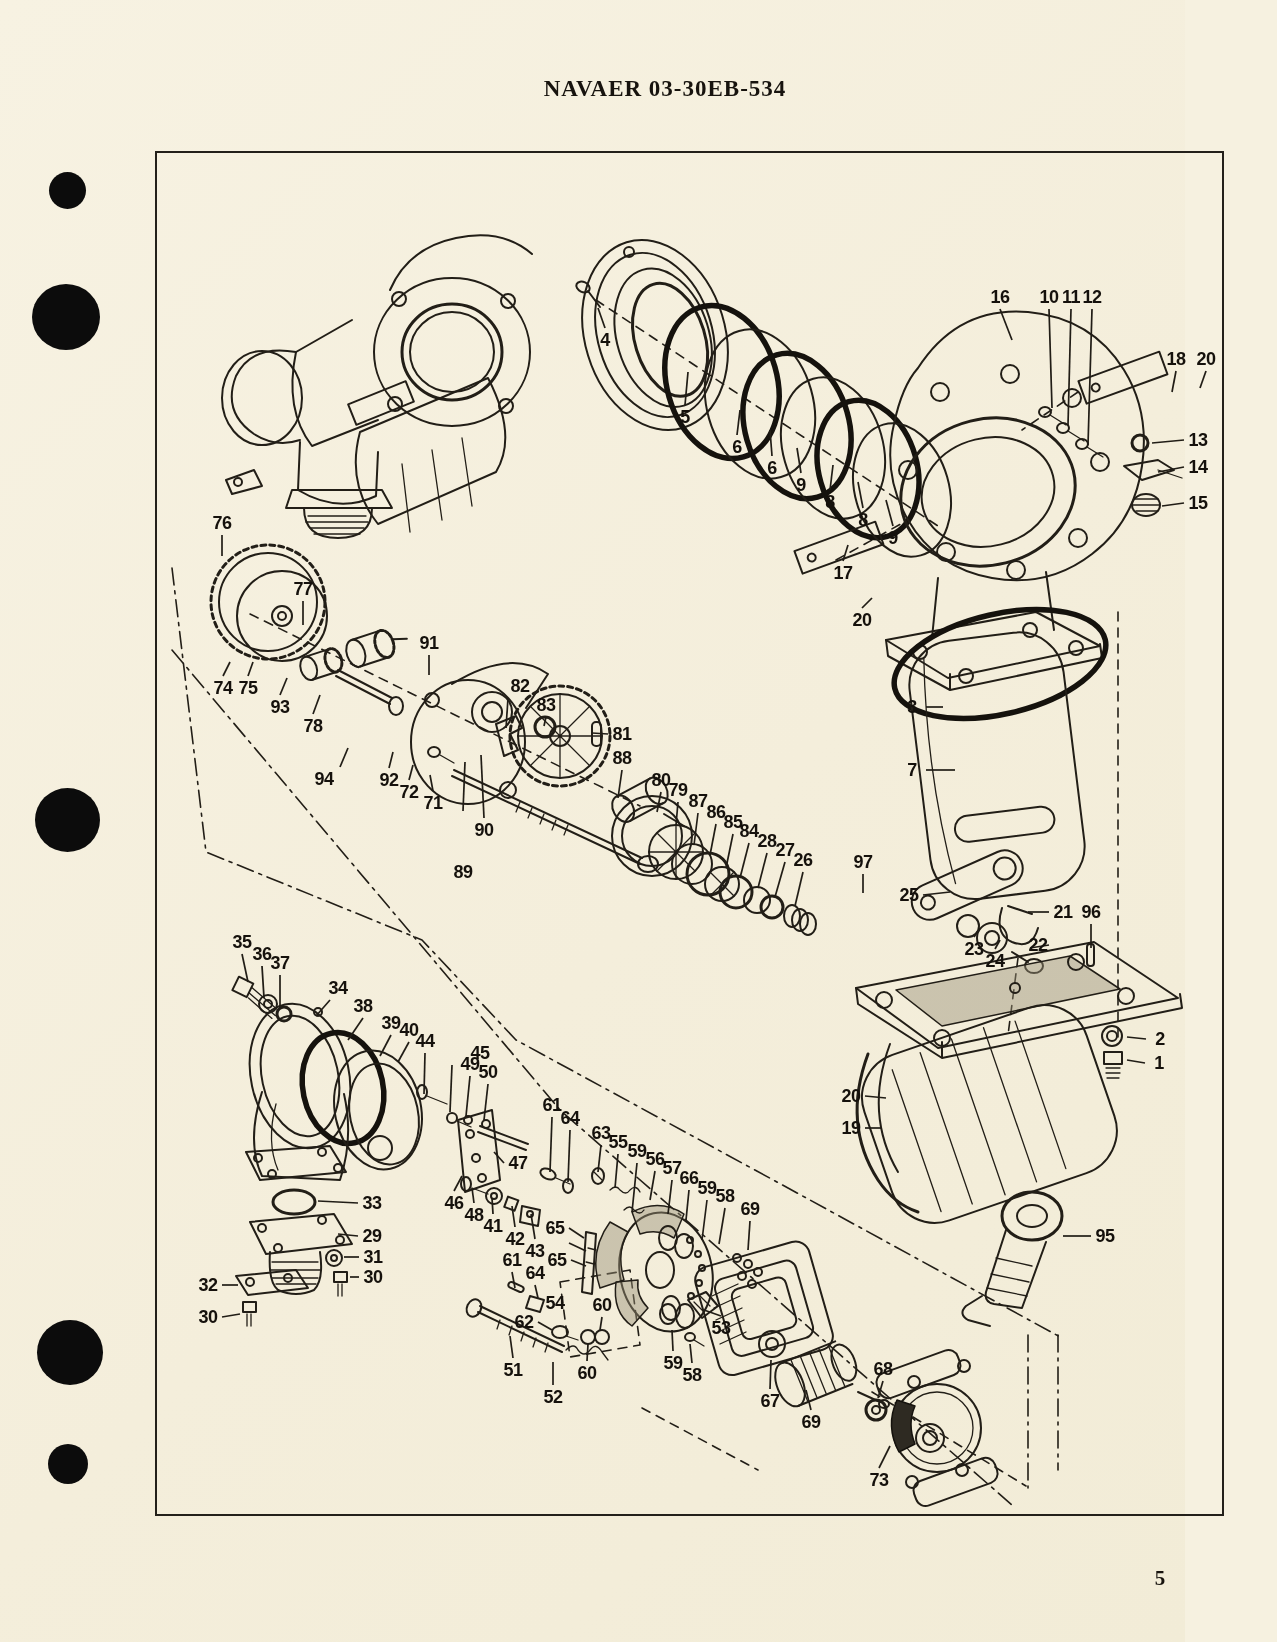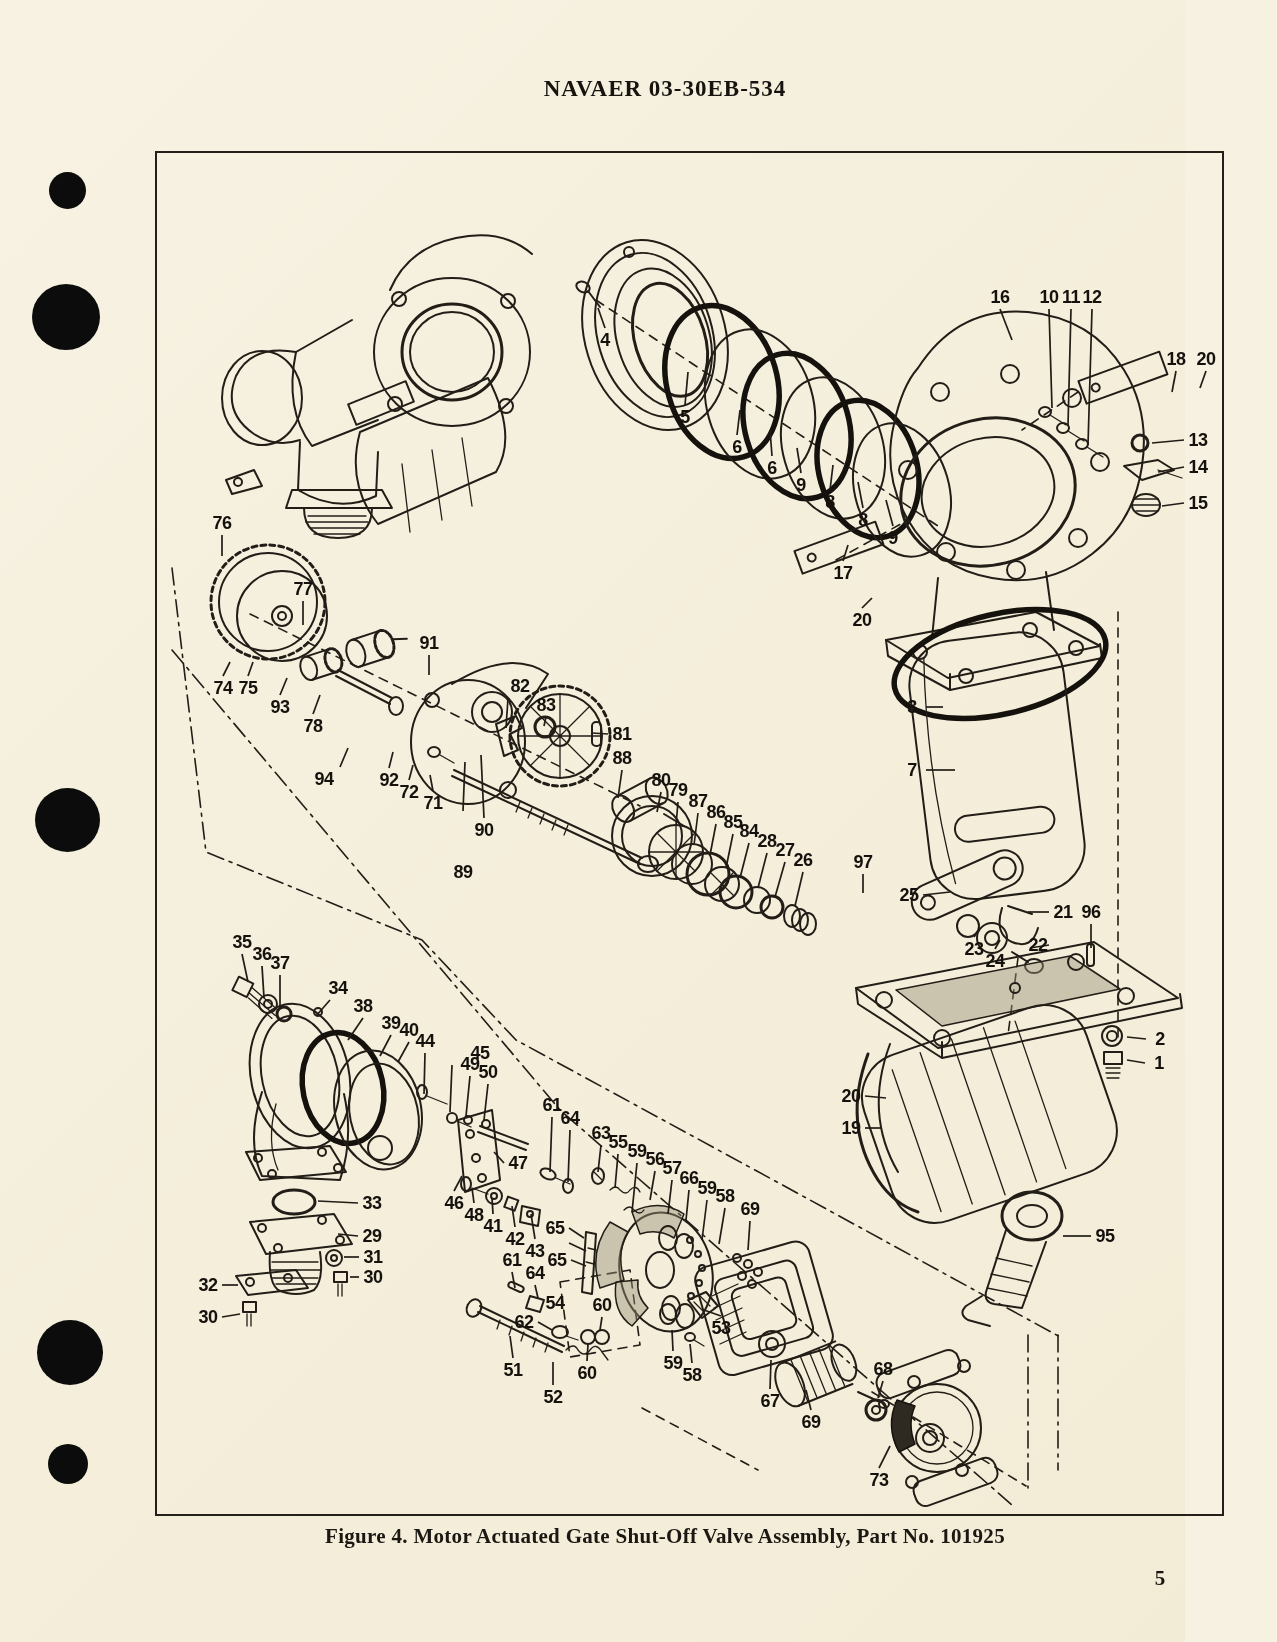--- a/index.html
+++ b/index.html
@@ -611,16 +611,15 @@
       <div class="callout" style="left: 553px; top: 1397px;">52</div>
       <div class="callout" style="left: 673px; top: 1363px;">59</div>
       <div class="callout" style="left: 692px; top: 1375px;">58</div>
       <div class="callout" style="left: 721px; top: 1328px;">53</div>
       <div class="callout" style="left: 770px; top: 1401px;">67</div>
       <div class="callout" style="left: 811px; top: 1422px;">69</div>
       <div class="callout" style="left: 883px; top: 1369px;">68</div>
       <div class="callout" style="left: 879px; top: 1480px;">73</div>
     </div>
 
-  <div class="caption">Figure 4.  Motor Actuated Gate Shut-Off Valve Assembly, Part No. 101925</div>
 
   <div class="pagenum">5</div>
 </div>
 
 </body></html>

